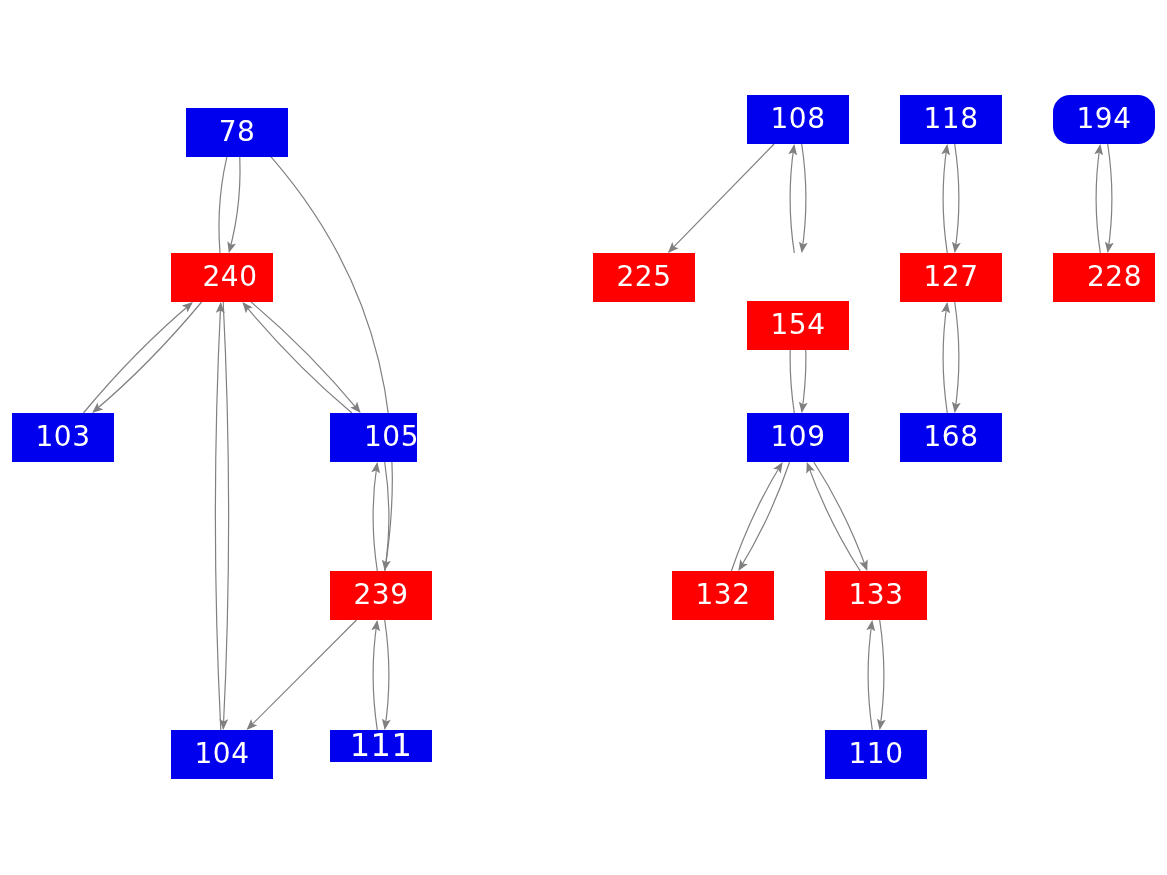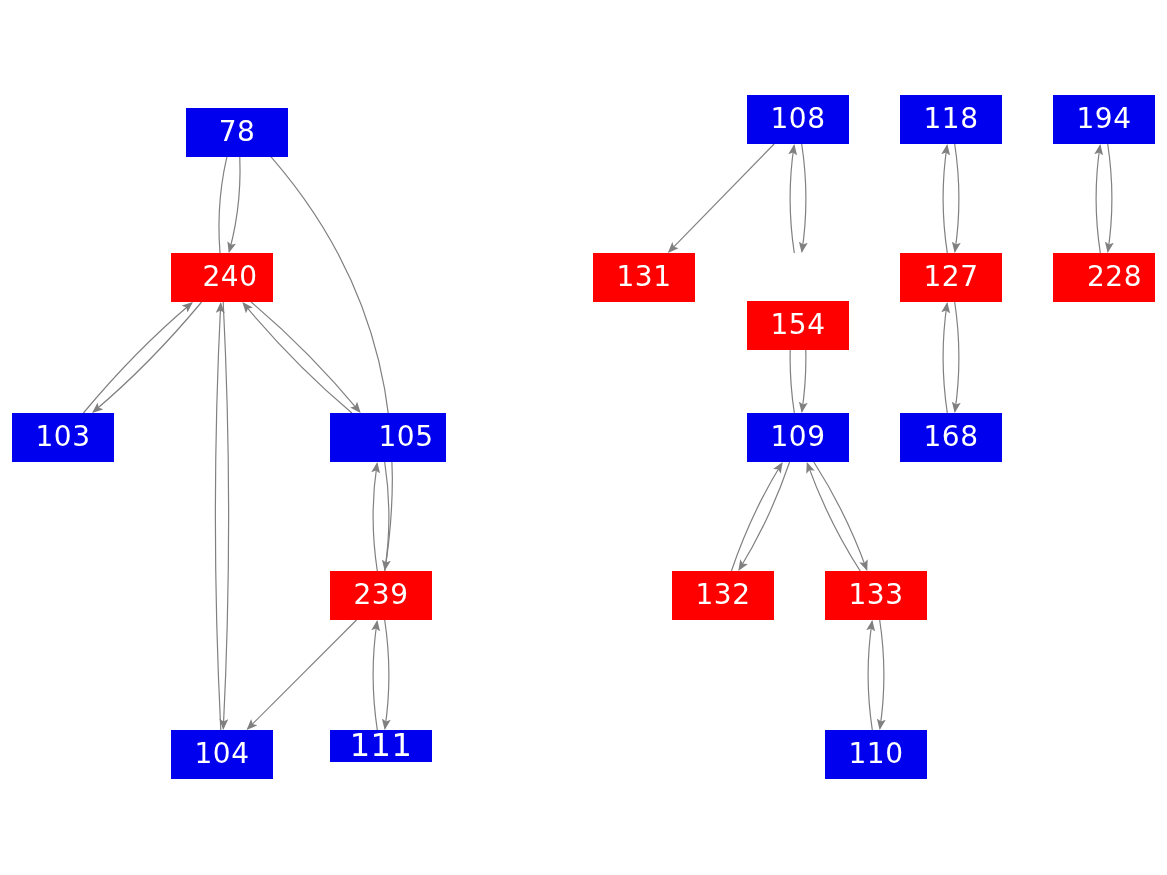--- a/index.html
+++ b/index.html
@@ -90,37 +90,37 @@
   <div id="node-group">
       <div class="node" style="left: 186px; top: 95px; width: 102px; height: 49px; background: rgb(0, 0, 238); color: rgb(255, 255, 255); font-size: 28px; margin-top: 13px;">
         <span class="node-label">78</span>
       </div>
       <div class="node" style="left: 171px; top: 253px; width: 102px; height: 49px; background: rgb(254, 0, 0); color: rgb(255, 255, 255); font-size: 28px; padding-left: 16px;">
         <span class="node-label">240</span>
       </div>
       <div class="node" style="left: 12px; top: 413px; width: 102px; height: 49px; background: rgb(0, 0, 238); color: rgb(255, 255, 255); font-size: 28px;">
         <span class="node-label">103</span>
       </div>
-      <div class="node" style="left: 330px; top: 413px; width: 116px; height: 49px; background: rgb(0, 0, 238); color: rgb(255, 255, 255); font-size: 28px; padding-left: 36px;">
+      <div class="node" style="left: 330px; top: 413px; width: 87px; height: 49px; background: rgb(0, 0, 238); color: rgb(255, 255, 255); font-size: 28px; padding-left: 36px;">
         <span class="node-label">105</span>
       </div>
       <div class="node" style="left: 330px; top: 571px; width: 102px; height: 49px; background: rgb(254, 0, 0); color: rgb(255, 255, 255); font-size: 28px;">
         <span class="node-label">239</span>
       </div>
       <div class="node" style="left: 171px; top: 730px; width: 102px; height: 49px; background: rgb(0, 0, 238); color: rgb(255, 255, 255); font-size: 28px;">
         <span class="node-label">104</span>
       </div>
       <div class="node" style="left: 330px; top: 730px; width: 102px; height: 32px; background: rgb(0, 0, 238); color: rgb(255, 255, 255); font-size: 32px;">
         <span class="node-label">111</span>
       </div>
       <div class="node" style="left: 747px; top: 95px; width: 102px; height: 49px; background: rgb(0, 0, 238); color: rgb(255, 255, 255); font-size: 28px;">
         <span class="node-label">108</span>
       </div>
       <div class="node" style="left: 593px; top: 253px; width: 102px; height: 49px; background: rgb(254, 0, 0); color: rgb(255, 255, 255); font-size: 28px;">
-        <span class="node-label">131</span>
+        <span class="node-label">225</span>
       </div>
       <div class="node" style="left: 747px; top: 253px; width: 102px; height: 49px; background: rgb(254, 0, 0); color: rgb(255, 255, 255); font-size: 28px; margin-top: 48px;">
         <span class="node-label">154</span>
       </div>
       <div class="node" style="left: 747px; top: 413px; width: 102px; height: 49px; background: rgb(0, 0, 238); color: rgb(255, 255, 255); font-size: 28px;">
         <span class="node-label">109</span>
       </div>
       <div class="node" style="left: 672px; top: 571px; width: 102px; height: 49px; background: rgb(254, 0, 0); color: rgb(255, 255, 255); font-size: 28px;">
         <span class="node-label">132</span>
       </div>
@@ -132,20 +132,20 @@
       </div>
       <div class="node" style="left: 900px; top: 95px; width: 102px; height: 49px; background: rgb(0, 0, 238); color: rgb(255, 255, 255); font-size: 28px;">
         <span class="node-label">118</span>
       </div>
       <div class="node" style="left: 900px; top: 253px; width: 102px; height: 49px; background: rgb(254, 0, 0); color: rgb(255, 255, 255); font-size: 28px;">
         <span class="node-label">127</span>
       </div>
       <div class="node" style="left: 900px; top: 413px; width: 102px; height: 49px; background: rgb(0, 0, 238); color: rgb(255, 255, 255); font-size: 28px;">
         <span class="node-label">168</span>
       </div>
-      <div class="node" style="left: 1053px; top: 95px; width: 102px; height: 49px; background: rgb(0, 0, 238); color: rgb(255, 255, 255); font-size: 28px;">
+      <div class="node" style="left: 1053px; top: 95px; width: 102px; height: 49px; background: rgb(0, 0, 238); color: rgb(255, 255, 255); font-size: 28px; border-radius: 17px;">
         <span class="node-label">194</span>
       </div>
       <div class="node" style="left: 1053px; top: 253px; width: 102px; height: 49px; background: rgb(254, 0, 0); color: rgb(255, 255, 255); font-size: 28px; padding-left: 21px;">
         <span class="node-label">228</span>
       </div>
     </div>
 </div>
 
 </body></html>

